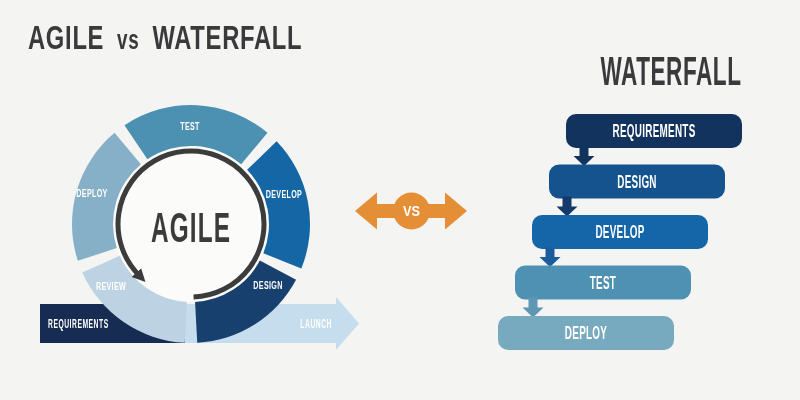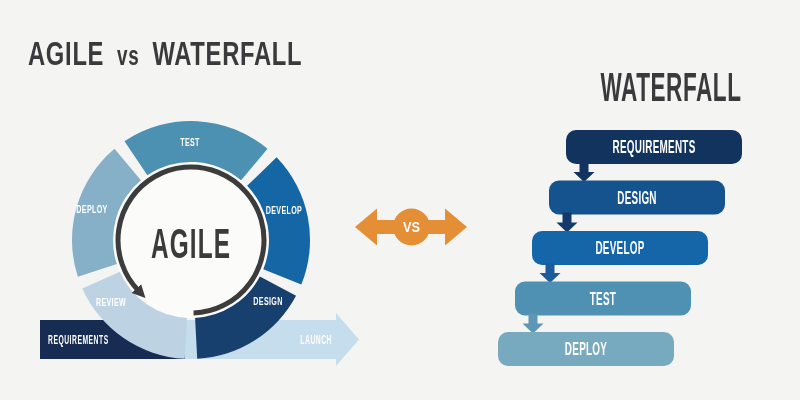--- a/index.html
+++ b/index.html
@@ -2,21 +2,21 @@
 <html><head>
 <meta charset="utf-8">
 <style>
   html,body{margin:0;padding:0;}
   body{
     width:800px;height:400px;
     background:#F4F4F3;
     font-family:"Liberation Sans","DejaVu Sans",sans-serif;
     overflow:hidden;
   }
-  .stage{position:relative;width:800px;height:300px;margin-top:16px;}
+  .stage{position:relative;width:800px;height:300px;}
   svg{position:absolute;left:0;top:0;}
   text{font-family:"Liberation Sans","DejaVu Sans",sans-serif;}
 </style>
 </head>
 <body>
 
 <div class="stage">
   <svg width="800" height="400" viewBox="0 0 800 400">
     <defs>
       <marker id="ah" markerWidth="20" markerHeight="20" refX="3" refY="9" orient="auto" markerUnits="userSpaceOnUse">

